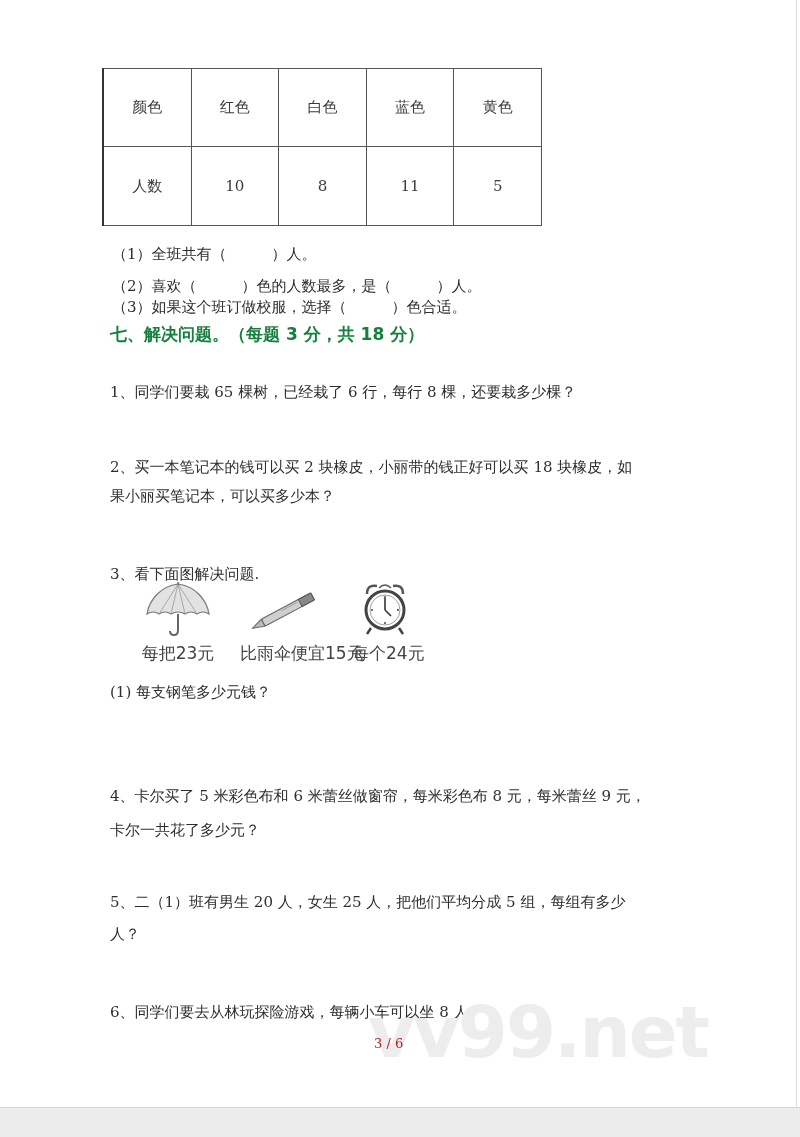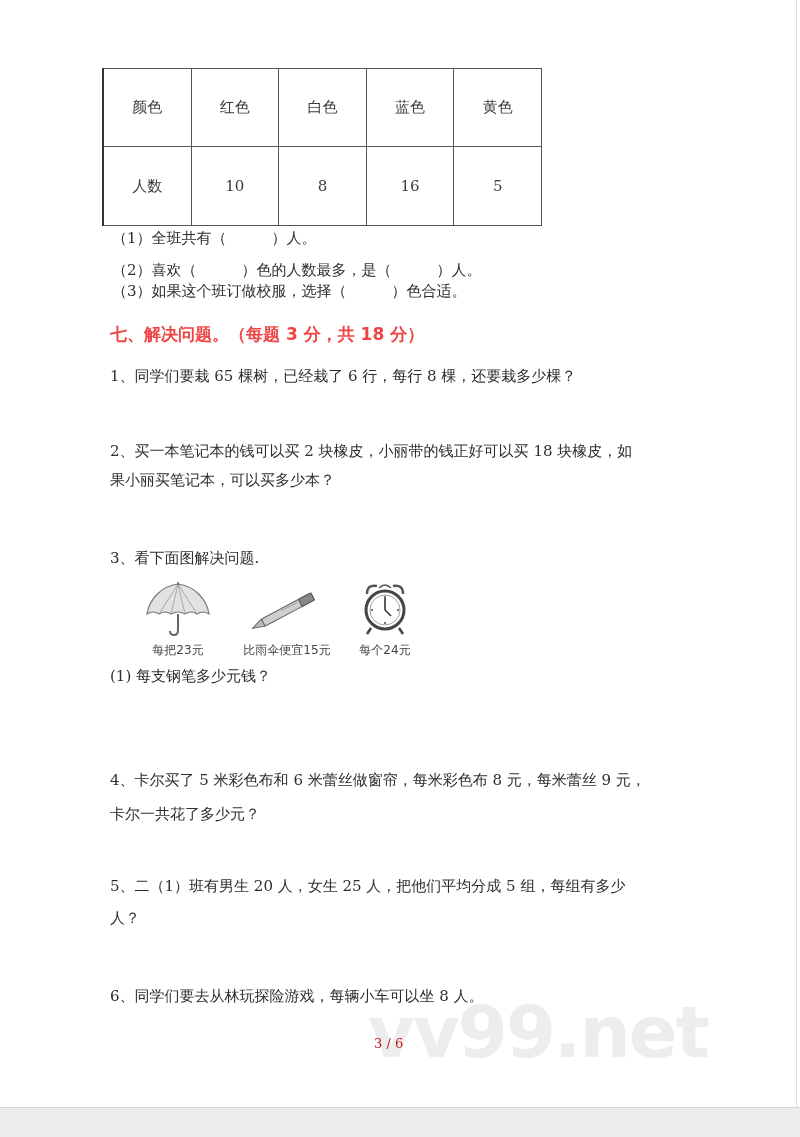--- a/index.html
+++ b/index.html
@@ -49,41 +49,42 @@
   table.data-table tr.r2 td { height: 76px; margin-left: 15px; }
   table.data-table td:first-child { border-left: 2.5px solid #333; }
 
   .line {
     position: absolute;
     left: 110px;
     font-size: 15px;
     line-height: 20px;
     white-space: pre;
     color: #2e2e2e;
+    margin-top: 16px;
   }
   .sub { left: 112px; }
   .section-title {
     position: absolute;
     left: 110px;
     top: 323px;
     font-size: 17px;
     font-weight: bold;
-    color: #ef4444;
+    color: #15803d;
     white-space: pre;
     font-family: "DejaVu Sans", "Liberation Sans", sans-serif;
   }
   .q { left: 110px; }
 
   
   .figure {
     position: absolute;
     text-align: center;
   }
   .figure .cap {
-    font-size: 12px;
+    font-size: 17px;
     color: #444;
     font-family: "DejaVu Sans", "Liberation Sans", sans-serif;
     white-space: nowrap;
   }
   .watermark {
     position: absolute;
     left: 368px;
     top: 996px;
     font-family: "DejaVu Sans", "Liberation Sans", sans-serif;
     font-weight: bold;
@@ -113,21 +114,21 @@
       <td>颜色</td>
       <td>红色</td>
       <td>白色</td>
       <td>蓝色</td>
       <td>黄色</td>
     </tr>
     <tr class="r2">
       <td>人数</td>
       <td>10</td>
       <td>8</td>
-      <td>16</td>
+      <td>11</td>
       <td>5</td>
     </tr>
   </tbody>
     </table>
 
   <div class="line sub" style="top:228px;">（1）全班共有（　　　）人。</div>
   <div class="line sub" style="top:260px;">（2）喜欢（　　　）色的人数最多，是（　　　）人。</div>
   <div class="line sub" style="top:281px;">（3）如果这个班订做校服，选择（　　　）色合适。</div>
 
   <div class="section-title">七、解决问题。（每题 3 分，共 18 分）</div>

